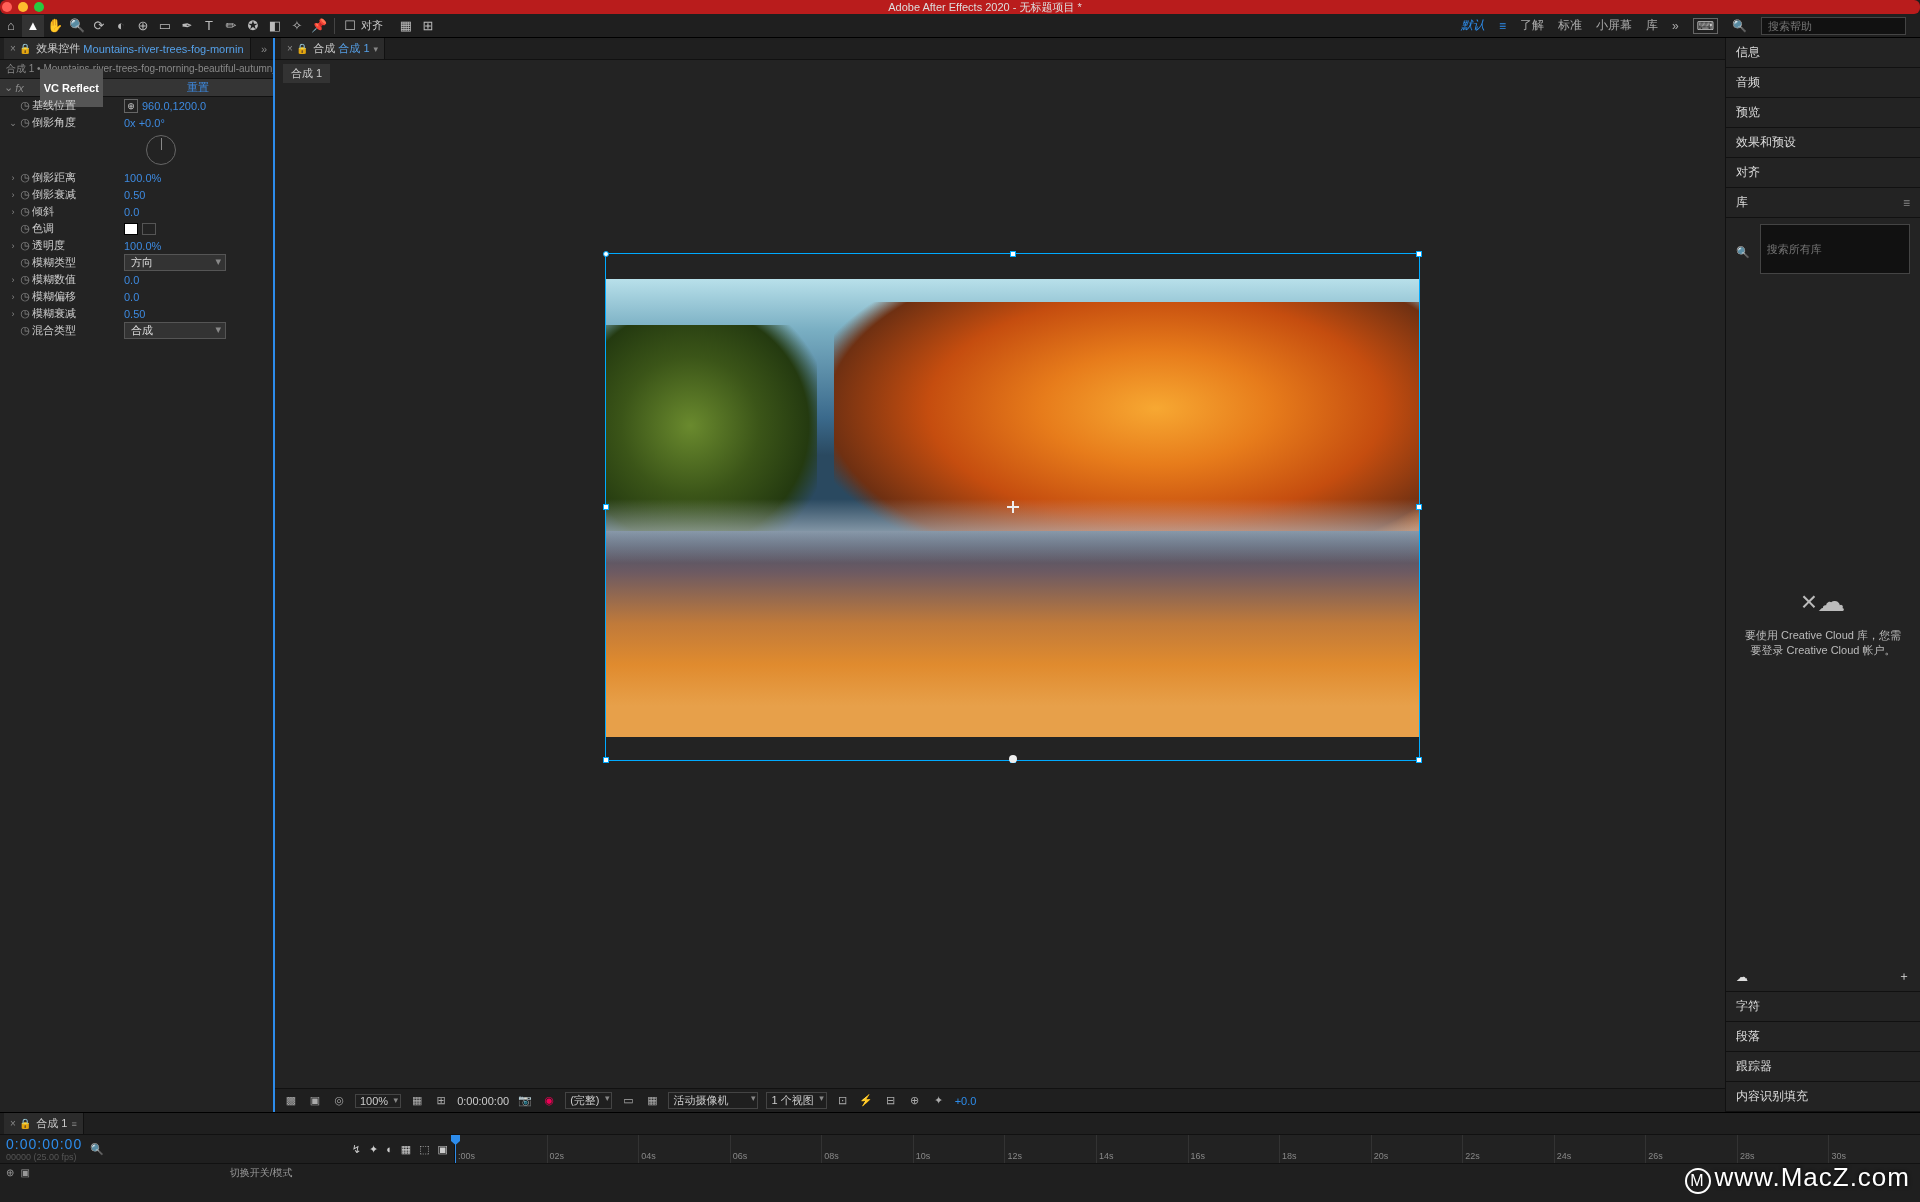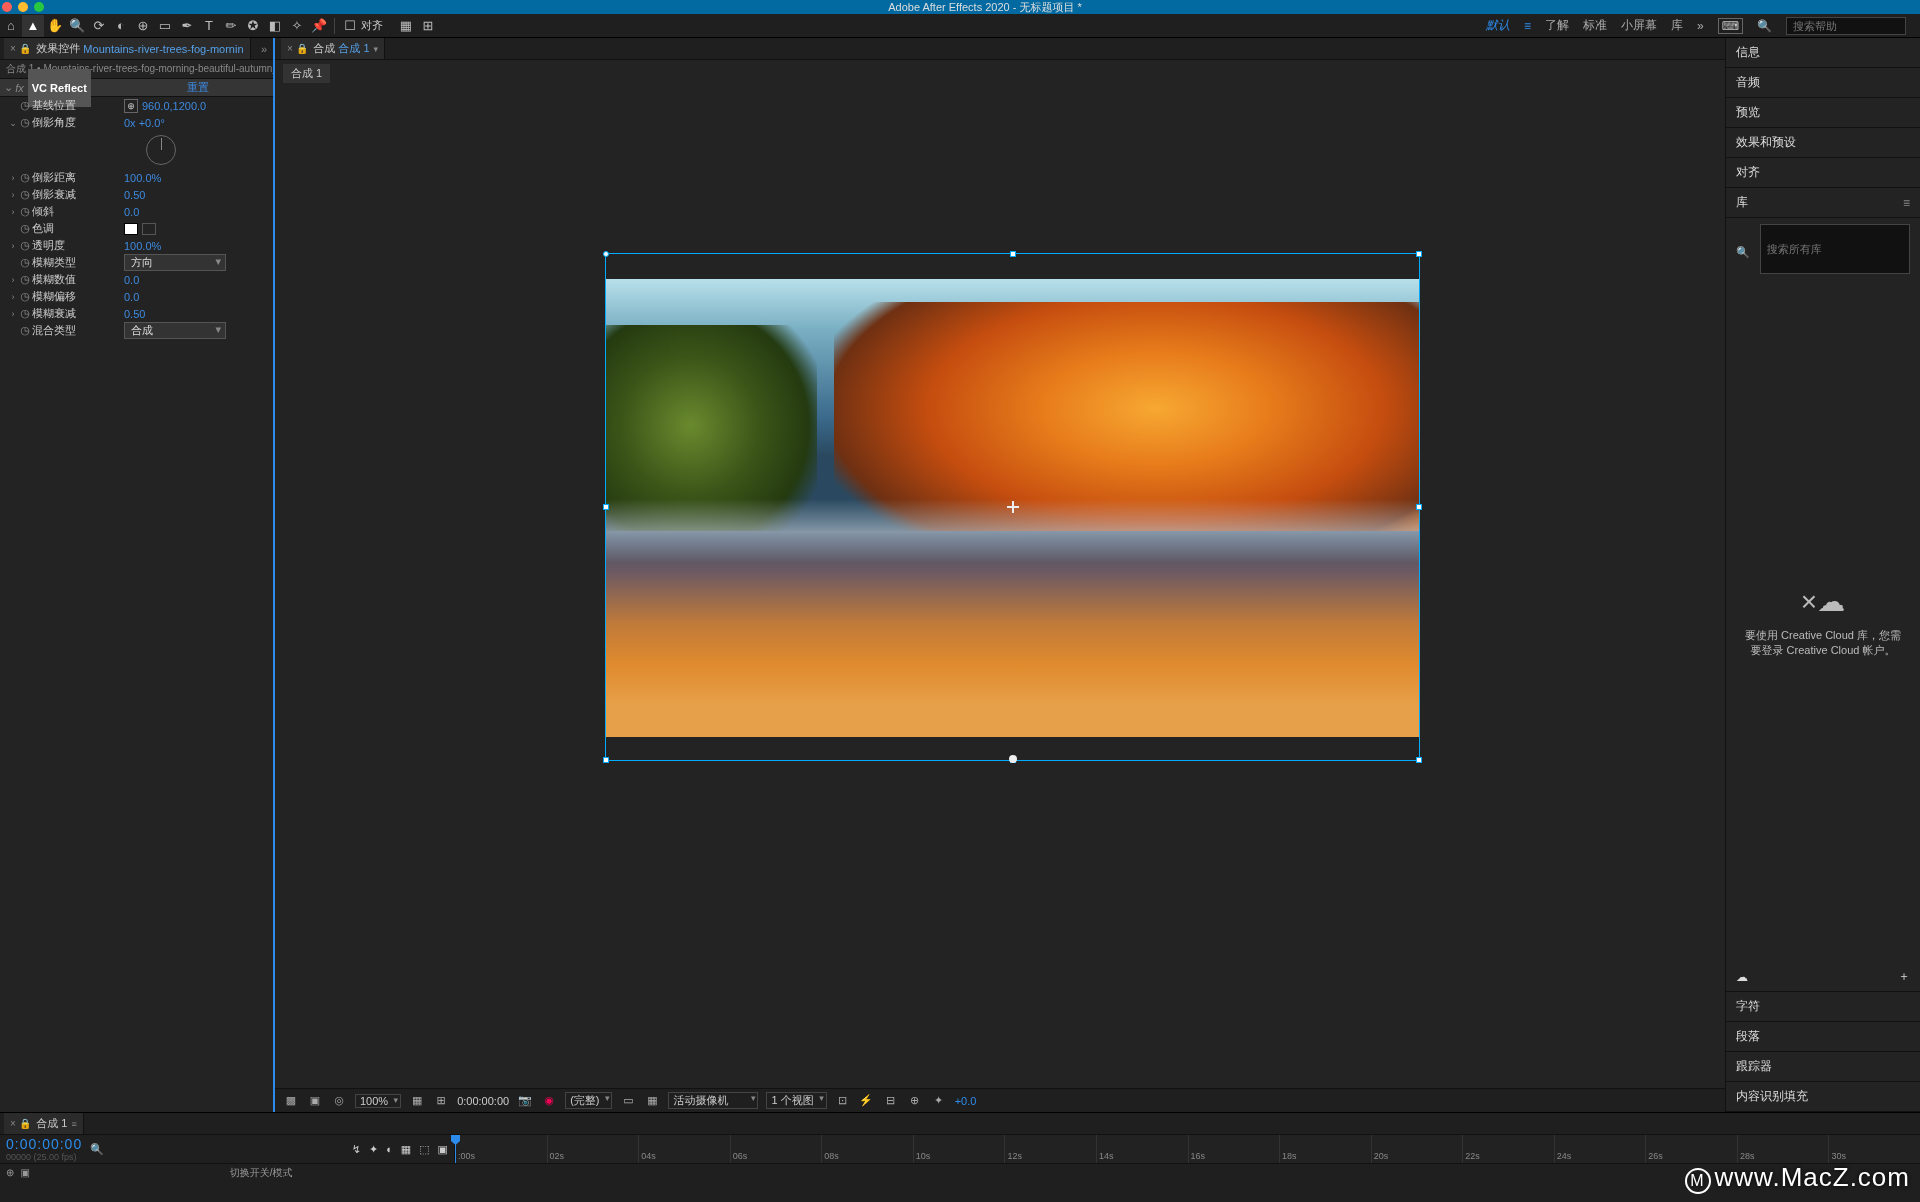--- a/index.html
+++ b/index.html
@@ -1,32 +1,32 @@
 <!DOCTYPE html>
 <html><head>
 <meta charset="utf-8">
 <style>
 * { margin:0; padding:0; box-sizing:border-box; font-family:"Helvetica Neue",Arial,sans-serif; }
 body { background:#1e1e1e; color:#ccc; font-size:11px; overflow:hidden; width:1920px; height:1202px; }
 
 
-#mac { height:14px; display:flex; align-items:center; padding-left:2px; background:#0369a1; }
+#mac { height:14px; display:flex; align-items:center; padding-left:2px; background:#b91c1c;border-radius:6px; }
 .tl { width:10px; height:10px; border-radius:50%; margin-right:6px; }
 .tl.r{background:#ff5f57;} .tl.y{background:#febc2e;} .tl.g{background:#28c840;}
 #title { flex:1; text-align:center; font-size:11px; color:#ddd; }
 
 
 #tbar { height:24px; background:#1f1f1f; display:flex; align-items:center; border-bottom:1px solid #000; }
 .tool { width:22px; height:22px; display:flex; align-items:center; justify-content:center; color:#bbb; font-size:13px; cursor:pointer; }
 .tool.active{ background:#333; color:#fff; }
 .sep { width:1px; height:16px; background:#444; margin:0 4px; }
 #tbar .right { margin-left:auto; display:flex; align-items:center; gap:14px; padding-right:14px; font-size:12px; }
 .ws { color:#aaa; cursor:pointer; }
 .ws.active{ color:#2d8ceb;font-style:italic; }
-#search { background:#111; border:1px solid #444; color:#ccc; padding:2px 6px; width:120px; font-size:11px; }
+#search { background:#111; border:1px solid #444; color:#ccc; padding:2px 6px; width:145px; font-size:11px; }
 
 
 #main { display:flex; height:calc(100% - 14px - 24px - 90px); }
 #left { width:275px; border-right:2px solid #2d8ceb; display:flex; flex-direction:column; background:#232323; }
 #center { flex:1; display:flex; flex-direction:column; background:#232323; }
 #right { width:195px; background:#232323; border-left:1px solid #111; display:flex; flex-direction:column; }
 
 
 .tabbar { height:22px; display:flex; align-items:center; background:#1f1f1f; border-bottom:1px solid #111; padding-left:4px; }
 .tab { padding:0 6px; height:100%; display:flex; align-items:center; border-right:1px solid #111; cursor:pointer; }
@@ -158,21 +158,21 @@
         <span class="close">×</span>
         <span class="lock">🔒</span>
         <span>效果控件</span>&nbsp;
         <span class="tabtitle">Mountains-river-trees-fog-mornin</span>
       </div>
       <span style="margin-left:auto;margin-right:6px;color:#888;">»</span>
     </div>
     <div class="bc">合成 1 • Mountains-river-trees-fog-morning-beautiful-autumn_1920x1</div>
     <div class="fxhead">
       <span style="color:#888;margin-right:2px;">⌄</span>
-      <span style="color:#888;margin-right:4px;font-style:italic;">fx</span>
+      <span style="color:#888;margin-right:16px;font-style:italic;">fx</span>
       <span class="name">VC Reflect</span>
       <span class="reset">重置</span>
     </div>
 
     <div class="fxrow">
       <span class="arr"> </span>
         <span class="sw">◷</span>
       <span class="lbl">基线位置</span>
       <span class="posbox">
           <span class="tgt">⊕</span>

